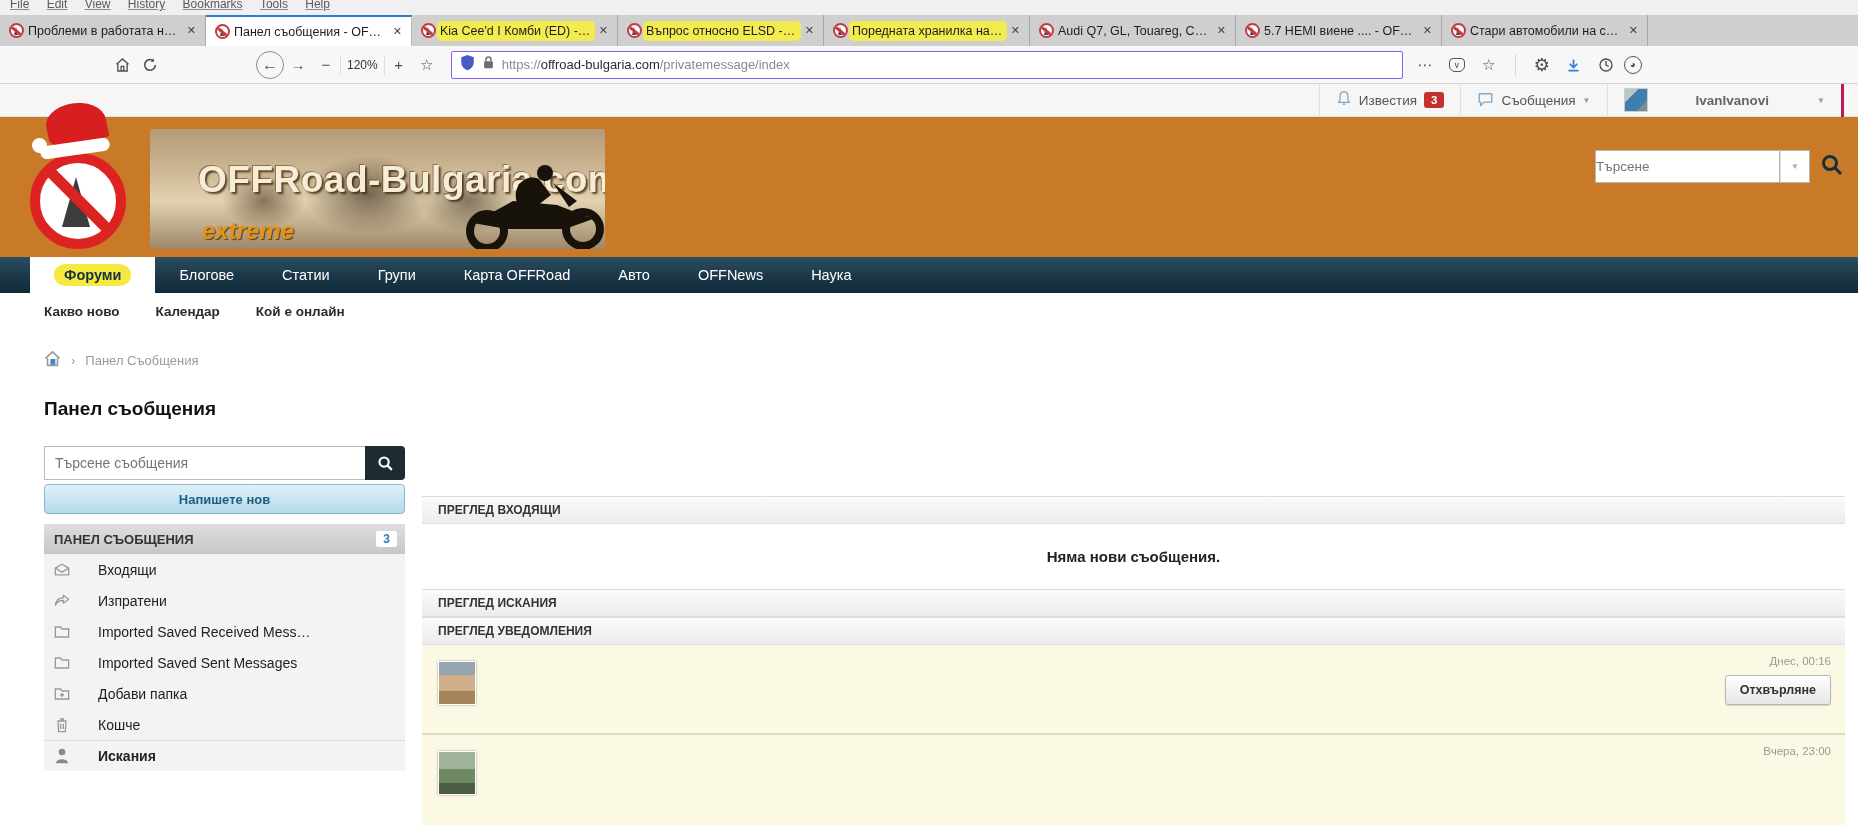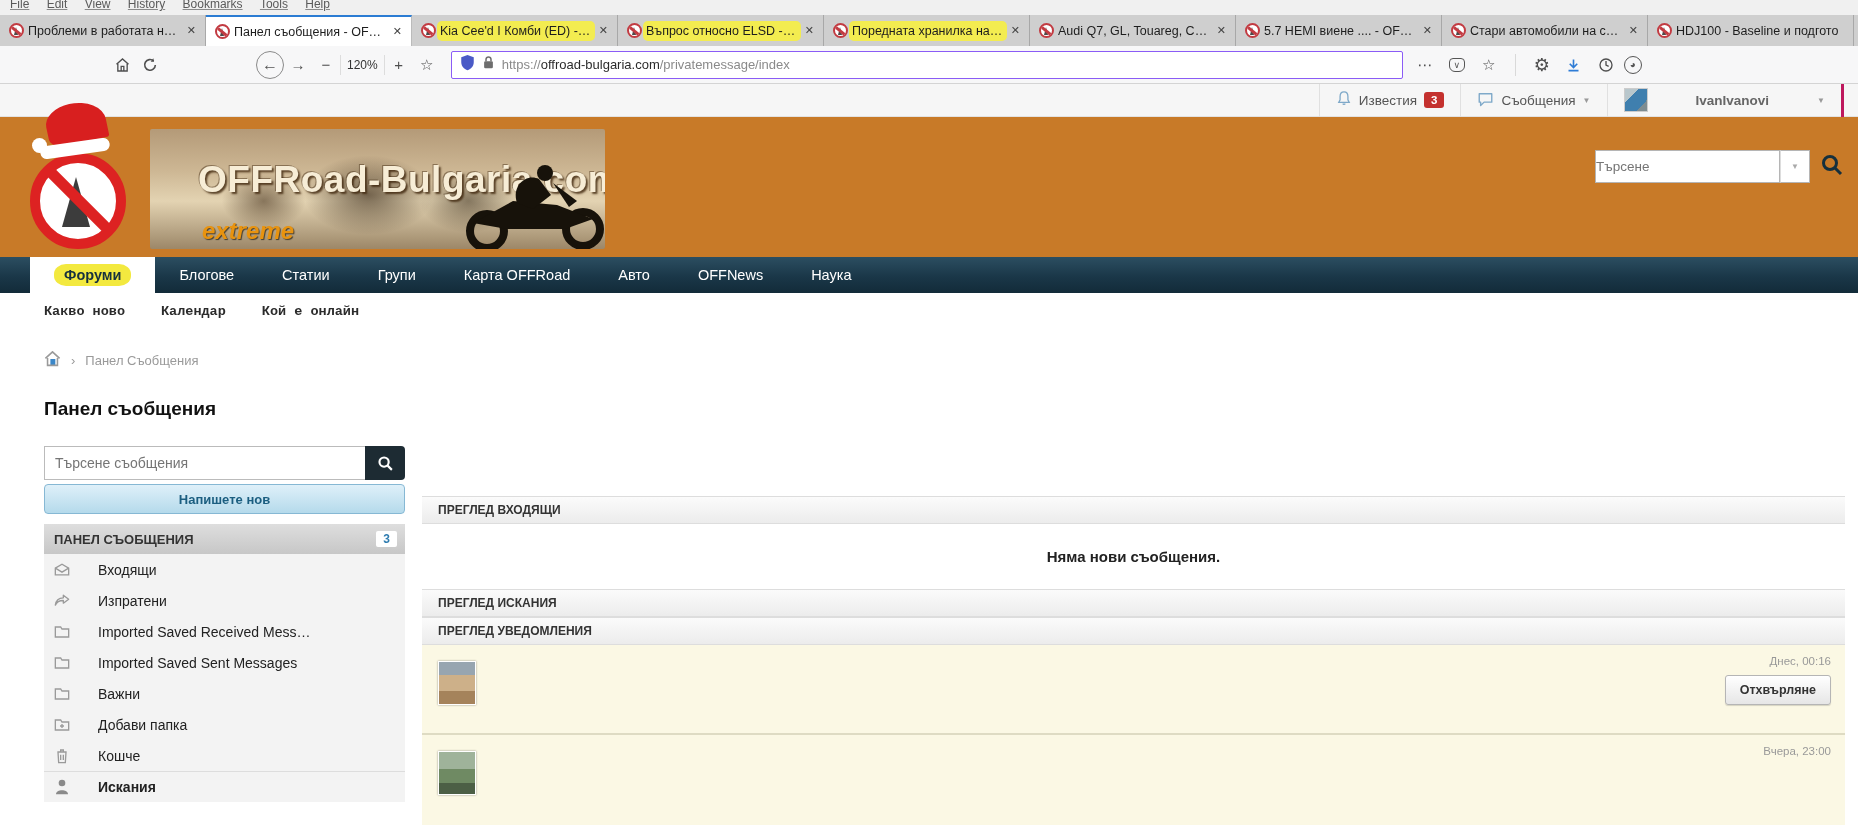--- a/index.html
+++ b/index.html
@@ -96,21 +96,21 @@
   .hd-search .dd { width:30px; height:33px; background:#fff; border:1px solid #b5b5b5; border-left:1px solid #ddd;
       display:flex; align-items:center; justify-content:center; color:#aaa; font-size:8px; }
   .hd-search .mag { margin-left:10px; }
 
   
   .navbar { height:36px; background:linear-gradient(180deg,#2c4e61 0%, #1a3748 55%, #122b39 100%);
             display:flex; padding-left:30px; }
   .nav-item { display:flex; align-items:center; padding:0 24px; color:#fff; font-size:14.5px; position:relative; }
   .nav-item.active { background:#fff; color:#16303e; font-weight:bold; }
   .nav-item.active .hl-marker { background:#f3e93f; padding:3px 10px; border-radius:12px/10px; }
-  .subnav { height:36px; background:#fff; display:flex; align-items:center; padding-left:44px; gap:36px;font-family:Liberation Mono, monospace; }
+  .subnav { height:36px; background:#fff; display:flex; align-items:center; padding-left:44px; gap:36px; }
   .subnav-item { font-size:13.5px; font-weight:bold; color:#2b2b2b; }
 
   
   .breadcrumb { margin:22px 0 0 44px; display:flex; align-items:center; gap:10px; color:#9a9a9a; font-size:13px; }
   .bc-sep { color:#9a9a9a; font-size:13px; }
   .pagetitle { margin:28px 0 0 44px; font-size:19px; font-weight:bold; color:#111; }
 
   
   .content { display:flex; margin:26px 13px 0 44px; align-items:flex-start; }
   .sidebar { flex:0 0 361px; }
@@ -205,24 +205,20 @@
     <div class="tab">
       <span class="favicon"></span>
       <span class="title">5.7 HEMI виене .... - OFFRoa</span>
       <span class="close">✕</span>
     </div>
     <div class="tab">
       <span class="favicon"></span>
       <span class="title">Стари автомобили на служ</span>
       <span class="close">✕</span>
     </div>
-    <div class="tab">
-      <span class="favicon"></span>
-      <span class="title">HDJ100 - Baseline и подгото</span>
-    </div>
   </div>
 
   <div class="toolbar">
     <span class="tbtn tb-home">
       <svg width="17" height="16" viewBox="0 0 24 24" fill="none" stroke="#4f4f4f" stroke-width="2">
           <path d="M3 11 L12 3 L21 11 M5 10 V21 H19 V10 M10 21 V14 H14 V21"></path>
         </svg>
     </span>
     <span class="tbtn">
       <svg width="16" height="16" viewBox="0 0 24 24" fill="none" stroke="#4f4f4f" stroke-width="2.4">
@@ -404,26 +400,20 @@
         </div>
         <div class="sb-item">
           <svg width="17" height="14" viewBox="0 0 24 19" fill="none" stroke="#9a9a9a" stroke-width="2">
               <path d="M2 5 V17 H22 V5 H12 L10 2 H2 Z"></path>
             </svg>
           <span>Imported Saved Sent Messages</span>
         </div>
         <div class="sb-item">
           <svg width="17" height="14" viewBox="0 0 24 19" fill="none" stroke="#9a9a9a" stroke-width="2">
               <path d="M2 5 V17 H22 V5 H12 L10 2 H2 Z"></path>
-            </svg>
-          <span>Важни</span>
-        </div>
-        <div class="sb-item">
-          <svg width="17" height="14" viewBox="0 0 24 19" fill="none" stroke="#9a9a9a" stroke-width="2">
-              <path d="M2 5 V17 H22 V5 H12 L10 2 H2 Z"></path>
               <path d="M12 8 V14 M9 11 H15"></path>
             </svg>
           <span>Добави папка</span>
         </div>
         <div class="sb-item">
           <svg width="15" height="16" viewBox="0 0 20 24" fill="none" stroke="#9a9a9a" stroke-width="2">
               <path d="M3 6 H17 M8 6 V3 H12 V6 M4 6 L5 22 H15 L16 6 M8 10 V18 M12 10 V18"></path>
             </svg>
           <span>Кошче</span>
         </div>

